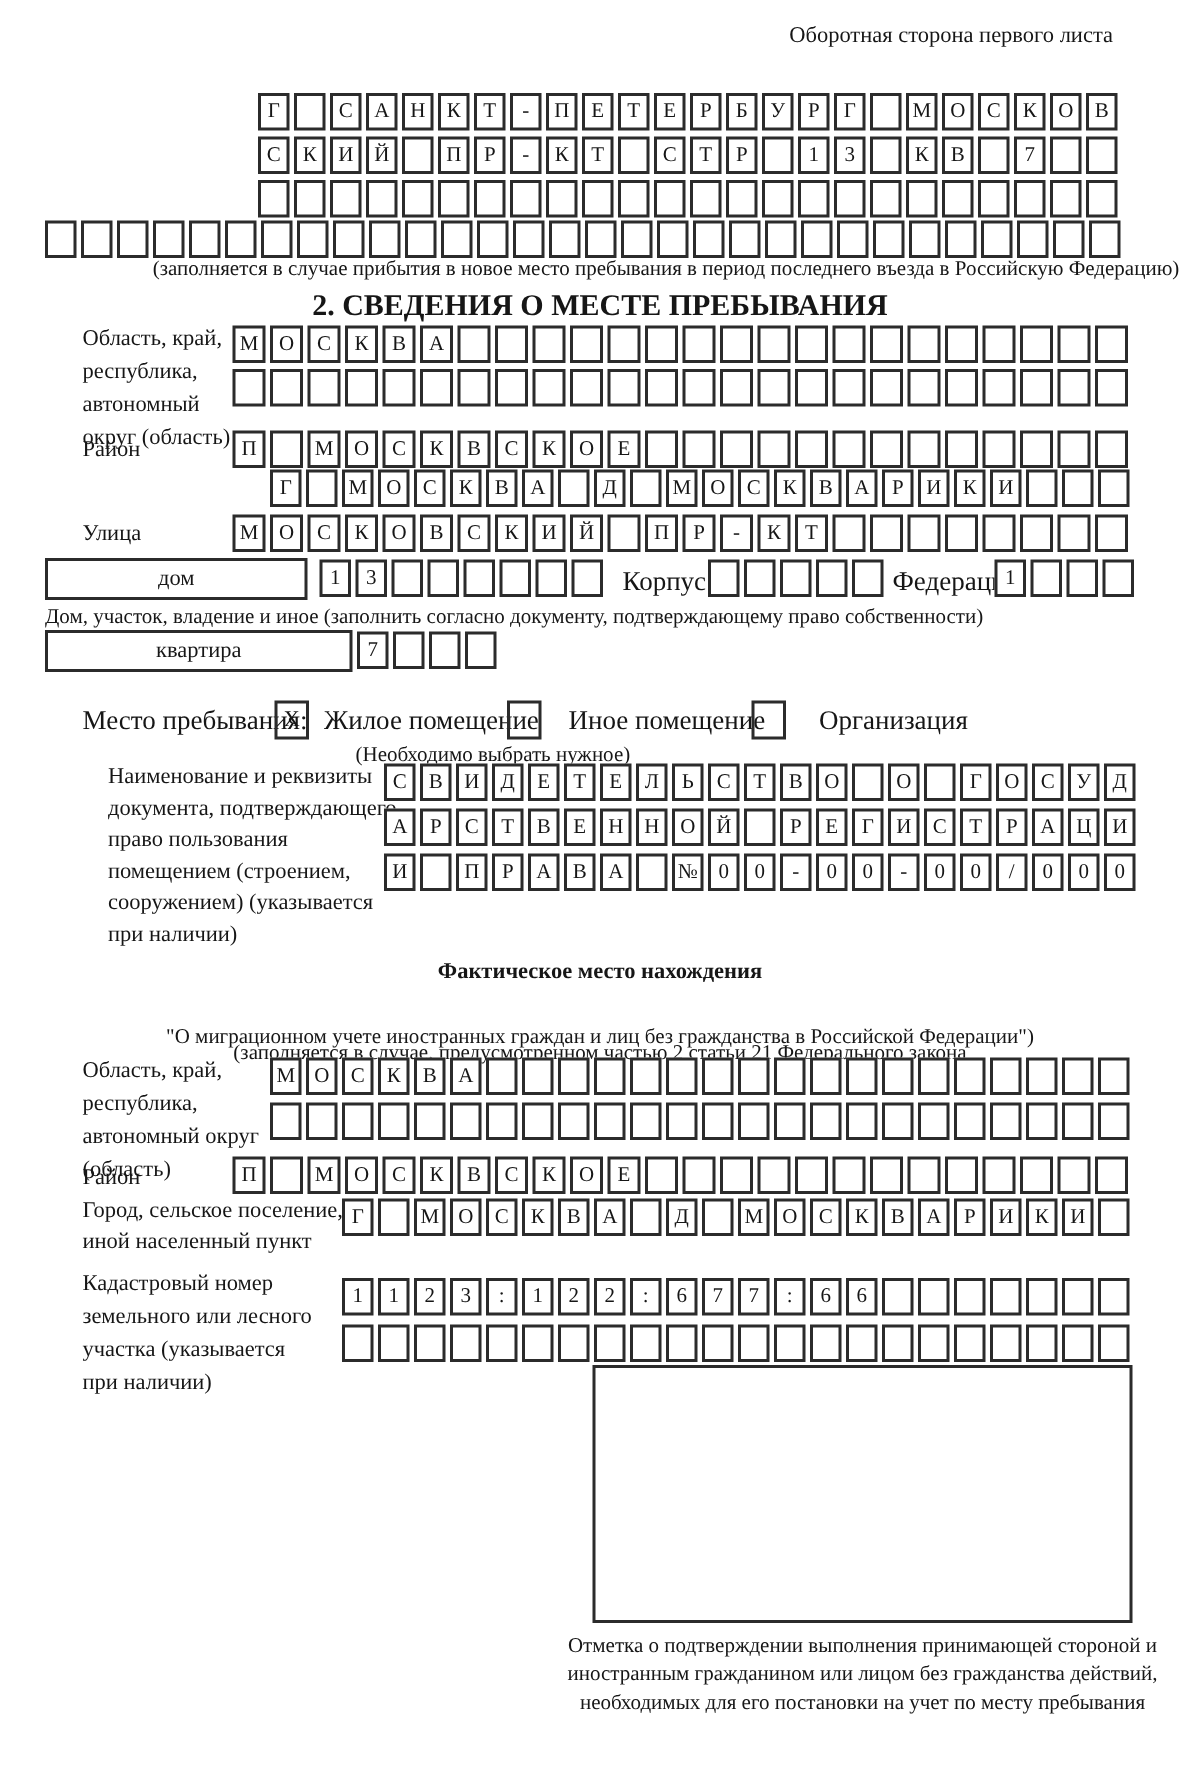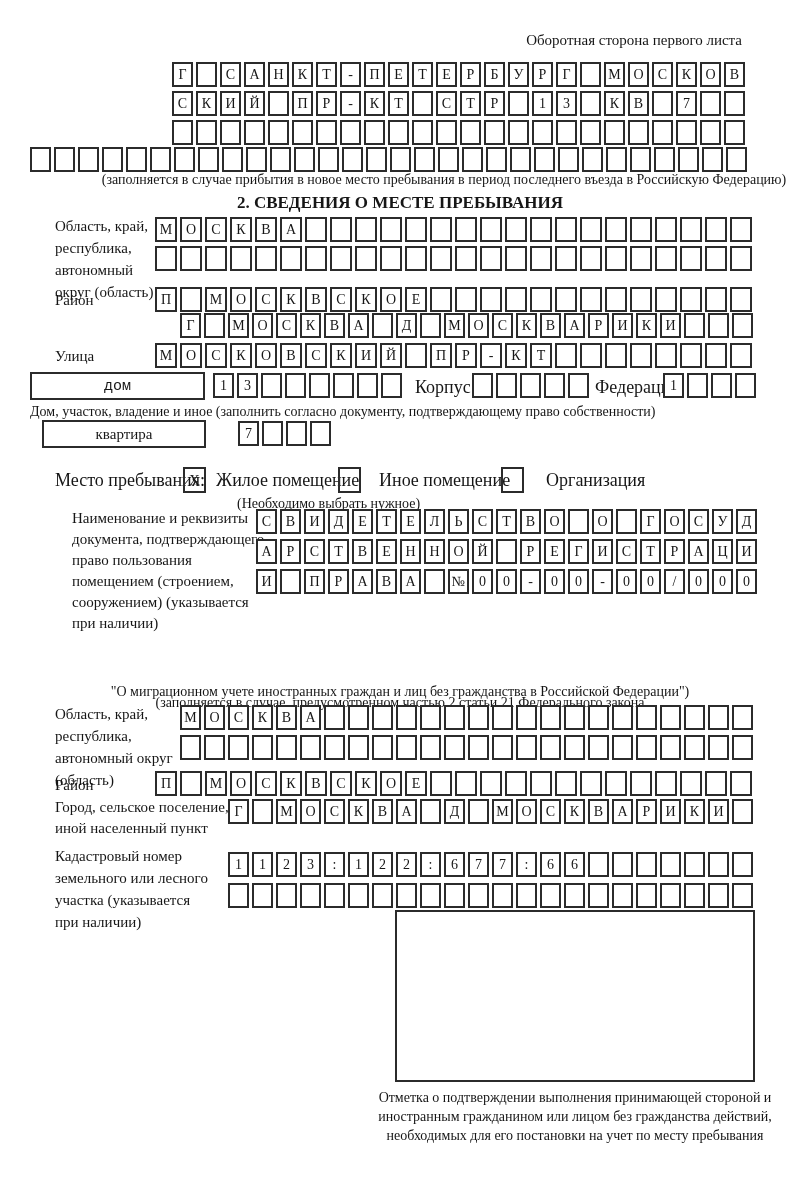--- a/index.html
+++ b/index.html
@@ -5,35 +5,35 @@
   html,body{margin:0;padding:0;background:#fff;}
   .page{position:relative;width:800px;height:1180px;background:#ffffff;
         font-family:"Liberation Serif","DejaVu Serif",serif;color:#161616;overflow:hidden;}
   .label{position:absolute;white-space:pre-line;font-size:15px;line-height:22px;}
   .cellrow{position:absolute;display:flex;gap:3px;}
   .cell{flex:0 0 auto;width:21px;height:25px;border:2px solid #2b2b2b;box-sizing:border-box;
         display:flex;align-items:center;justify-content:center;font-size:14px;background:#fff;}
   .w25 .cell{width:22px;}
   .caption{position:absolute;font-size:14px;}
   .centered{left:0;width:100%;text-align:center;}
-  .sect-title{position:absolute;left:0;width:100%;text-align:center;font-weight:bold;font-size:17px;}
+  .sect-title{position:absolute;left:0;width:100%;text-align:center;font-weight:bold;font-size:20px;}
   .fieldbox{position:absolute;height:28px;border:2px solid #2b2b2b;box-sizing:border-box;
             display:flex;align-items:center;justify-content:center;font-size:15px;}
   .inline-label{position:absolute;font-size:18px;white-space:nowrap;}
   .checkbox{position:absolute;width:23px;height:26px;border:2px solid #2b2b2b;box-sizing:border-box;
             display:flex;align-items:center;justify-content:center;font-size:15px;}
   .stampbox{position:absolute;border:2px solid #2b2b2b;box-sizing:border-box;background:#fff;}
   .header-note{position:absolute;font-size:15px;}
 </style>
 </head>
 <body>
 
 <div class="page">
 
-  <div class="header-note" style="top:32px;right:58px;">Оборотная сторона первого листа</div>
+  <div class="header-note" style="top:16px;right:58px;">Оборотная сторона первого листа</div>
 
   <div class="cellrow" style="left:172px;top:62px;">
       <span class="cell">Г</span>
       <span class="cell"></span>
       <span class="cell">С</span>
       <span class="cell">А</span>
       <span class="cell">Н</span>
       <span class="cell">К</span>
       <span class="cell">Т</span>
       <span class="cell">-</span>
@@ -275,21 +275,21 @@
       <span class="cell"></span>
       <span class="cell"></span>
       <span class="cell"></span>
       <span class="cell"></span>
       <span class="cell"></span>
       <span class="cell"></span>
       <span class="cell"></span>
       <span class="cell"></span>
     </div>
 
-  <div class="fieldbox" style="left:30px;top:372px;width:175px;font-family:Liberation Mono, monospace;">дом</div>
+  <div class="fieldbox" style="left:30px;top:372px;width:175px;">дом</div>
   <div class="cellrow" style="left:213px;top:373px;">
       <span class="cell">1</span>
       <span class="cell">3</span>
       <span class="cell"></span>
       <span class="cell"></span>
       <span class="cell"></span>
       <span class="cell"></span>
       <span class="cell"></span>
       <span class="cell"></span>
     </div>
@@ -303,21 +303,21 @@
     </div>
   <div class="inline-label" style="left:595px;top:377px;">Федерации</div>
   <div class="cellrow" style="left:663px;top:373px;">
       <span class="cell">1</span>
       <span class="cell"></span>
       <span class="cell"></span>
       <span class="cell"></span>
     </div>
   <div class="caption" style="left:30px;top:404px;">Дом, участок, владение и иное (заполнить согласно документу, подтверждающему право собственности)</div>
 
-  <div class="fieldbox" style="left:42px;top:420px;width:164px;">квартира</div>
+  <div class="fieldbox" style="left:30px;top:420px;width:205px;">квартира</div>
   <div class="cellrow" style="left:238px;top:421px;">
       <span class="cell">7</span>
       <span class="cell"></span>
       <span class="cell"></span>
       <span class="cell"></span>
     </div>
 
   <div class="inline-label" style="left:55px;top:470px;">Место пребывания:</div>
   <div class="checkbox" style="left:183px;top:467px;">X</div>
   <div class="inline-label" style="left:216px;top:470px;">Жилое помещение</div>
@@ -396,20 +396,21 @@
       <span class="cell">0</span>
       <span class="cell">-</span>
       <span class="cell">0</span>
       <span class="cell">0</span>
       <span class="cell">/</span>
       <span class="cell">0</span>
       <span class="cell">0</span>
       <span class="cell">0</span>
     </div>
 
+  <div class="sect-title" style="top:640px;font-size:15px;">Фактическое место нахождения</div>
   <div class="caption centered" style="top:663px;margin-top:32px;">(заполняется в случае, предусмотренном частью 2 статьи 21 Федерального закона</div>
   <div class="caption centered" style="top:684px;">"О миграционном учете иностранных граждан и лиц без гражданства в Российской Федерации")</div>
 
   <div class="label" style="left:55px;top:703px;">Область, край,
 республика,
 автономный округ
 (область)</div>
   <div class="cellrow" style="left:180px;top:705px;">
       <span class="cell">М</span>
       <span class="cell">О</span>

